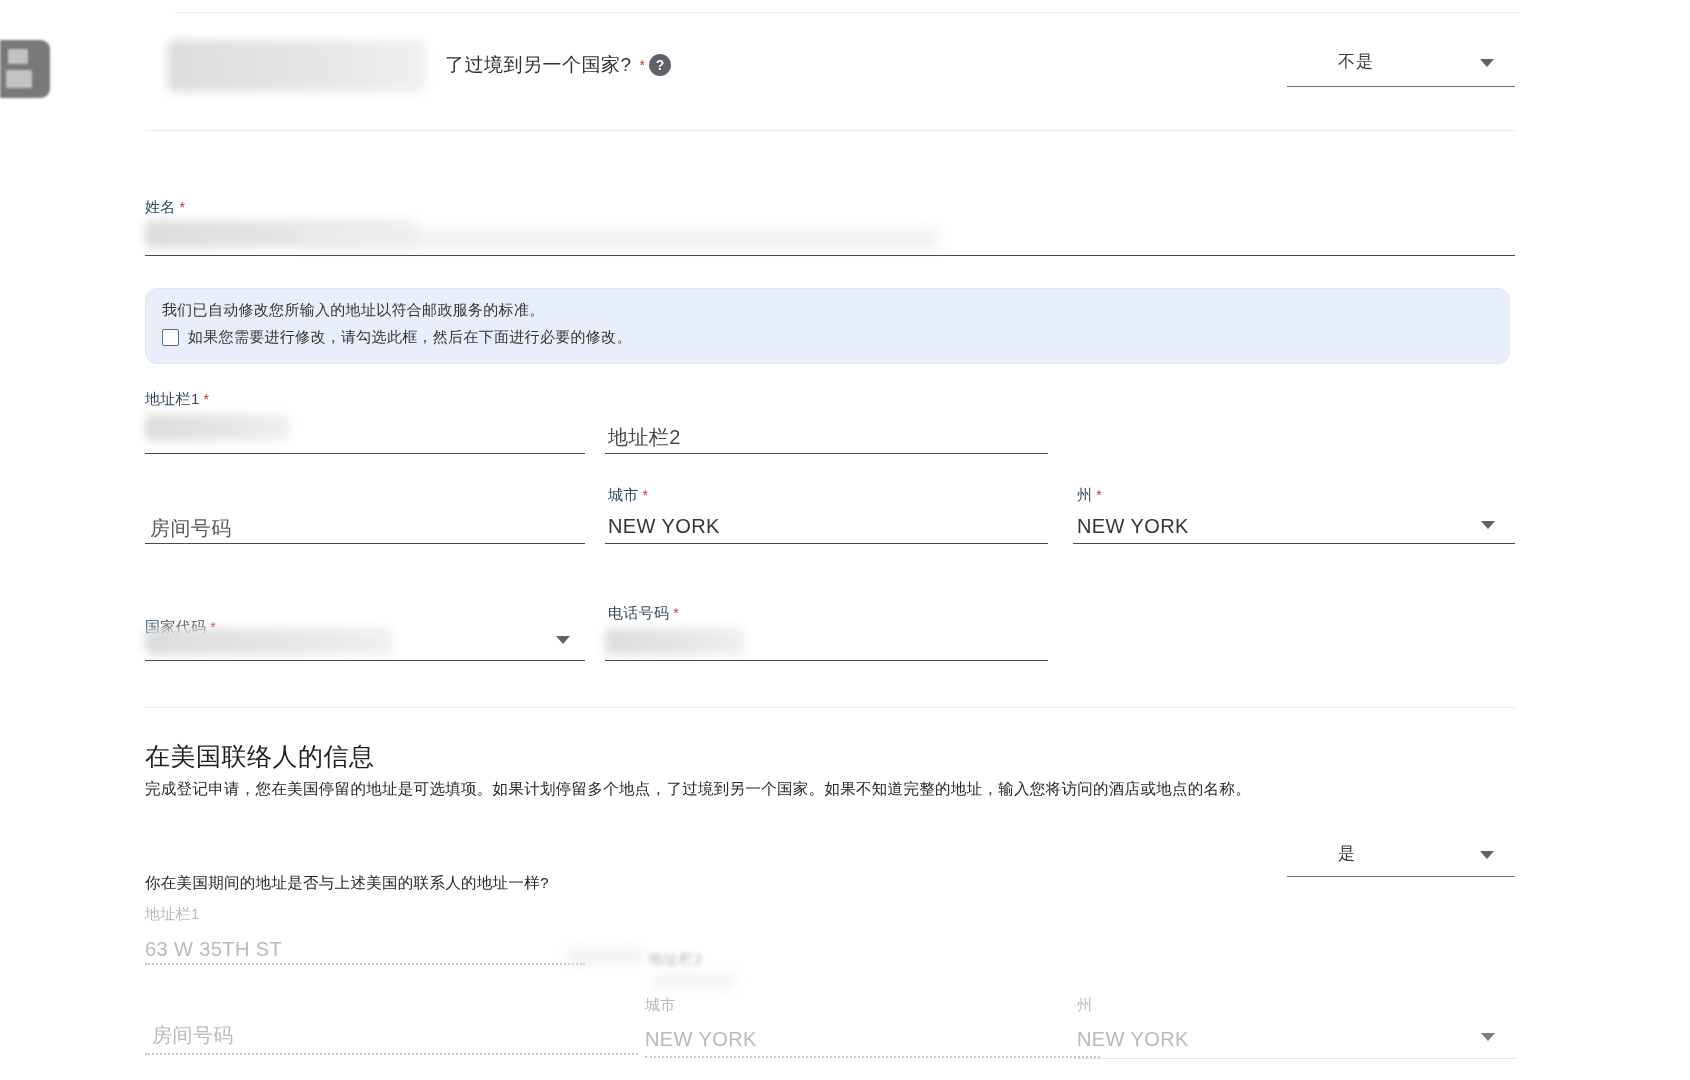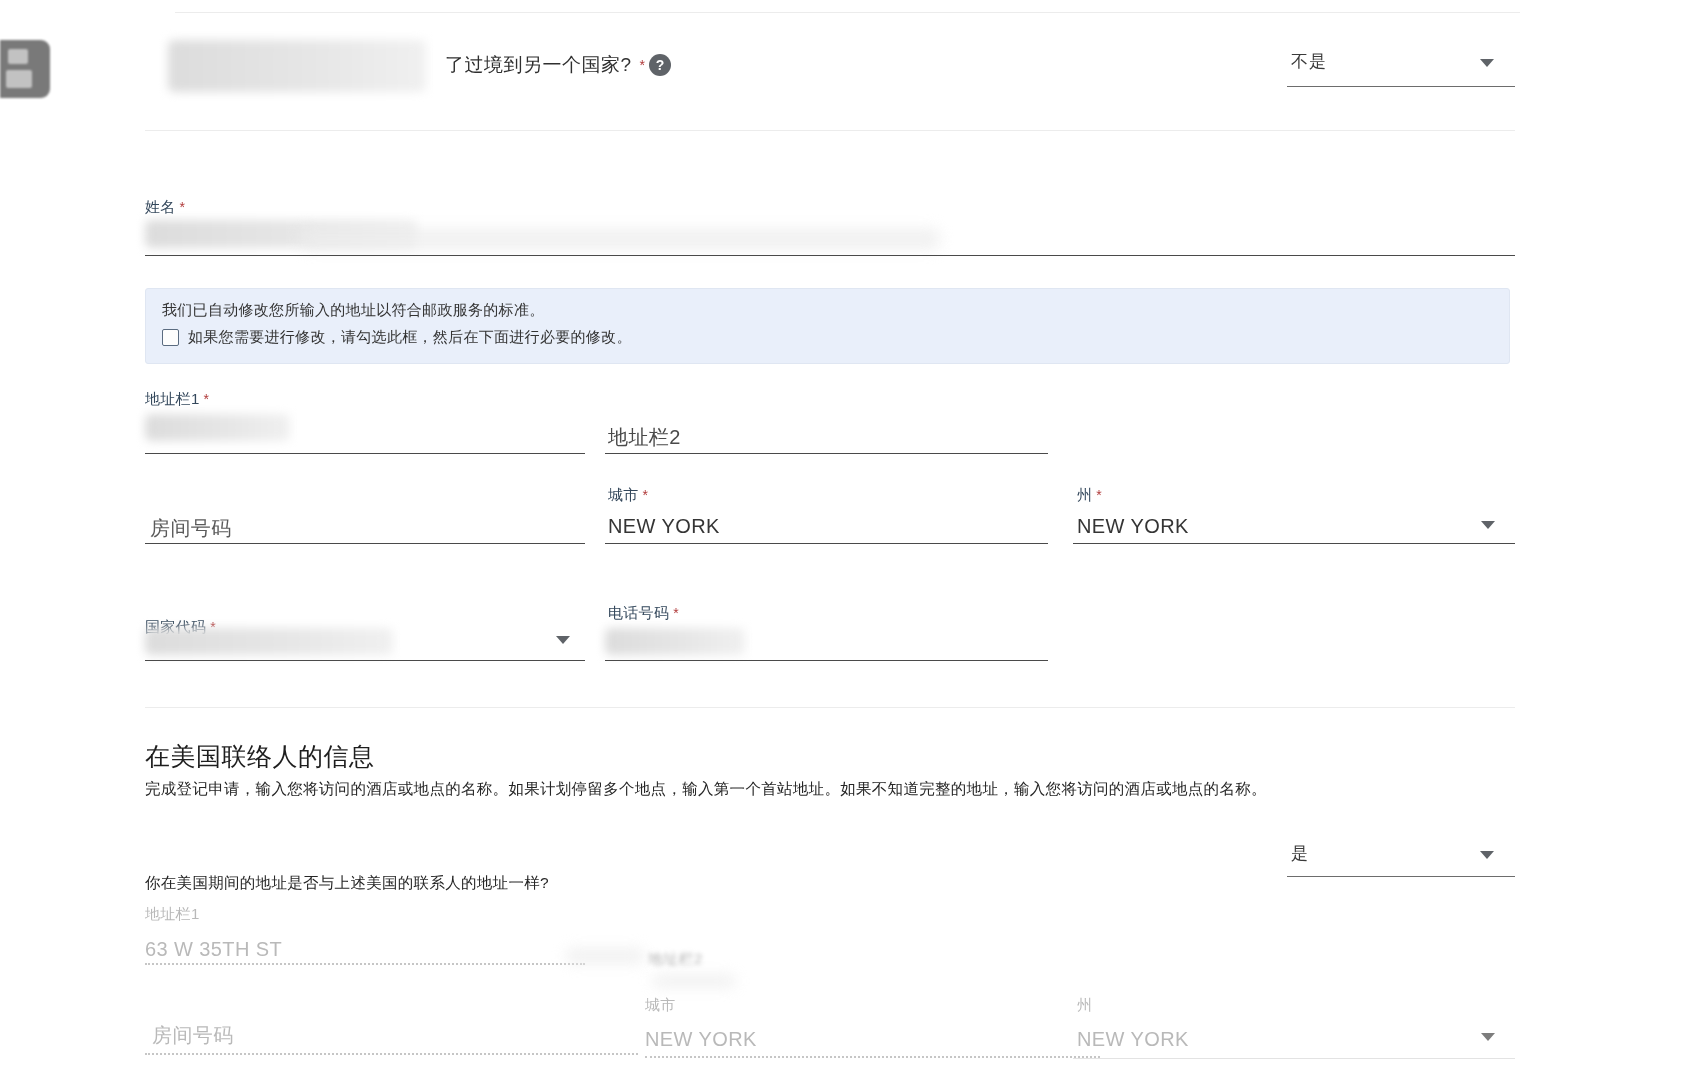--- a/index.html
+++ b/index.html
@@ -5,31 +5,31 @@
   html,body{margin:0;padding:0;background:#fff;}
   .page{position:relative;width:1690px;height:1080px;background:#ffffff;overflow:hidden;
         font-family:"Liberation Sans","DejaVu Sans",sans-serif;color:#2a2a2a;}
   .abs{position:absolute;}
   .hairline{border-bottom:1px solid #ececec;height:0;}
   .h2{font-size:25px;font-weight:500;color:#1e1e1e;letter-spacing:.5px;}
   .label{font-size:15px;color:#33475b;letter-spacing:.3px;}
   .req{color:#b03a3a;margin-left:4px;font-size:14px;}
   .qtext{font-size:19px;color:#2f2f2f;letter-spacing:.5px;}
   .value{font-size:20px;color:#353535;letter-spacing:.4px;}
-  .ddvalue{font-size:17px;color:#3a3a3a;letter-spacing:1px;}
+  .ddvalue{font-size:17px;color:#3a3a3a;letter-spacing:1px;margin-left:47px;}
   .para{font-size:15.5px;color:#262626;letter-spacing:.3px;}
   .uline{height:0;border-bottom:1.5px solid #4a4a4a;}
   .dotl{height:0;border-bottom:2px dotted #c6c6c6;}
   .faintl{height:0;border-bottom:1px solid #e3e3e3;}
   .arr{width:0;height:0;border-left:7px solid transparent;border-right:7px solid transparent;
        border-top:8px solid #5f6368;}
   .arr.dis{border-top-color:#7d7d7d;}
   .help{width:22px;height:22px;border-radius:50%;background:#5f6368;color:#fff;font-size:14px;
         font-weight:bold;display:flex;align-items:center;justify-content:center;}
-  .notice{background:#e9effa;border:1px solid #dfe6f2;border-radius:3px;}
+  .notice{background:#e9effa;border:1px solid #dfe6f2;border-radius:12px;}
   .notice .msg{font-size:15px;color:#333;letter-spacing:.3px;}
   .cbx{width:15px;height:15px;border:1.6px solid #5a6b80;border-radius:2px;background:#fdfdfd;}
   .blob{background:linear-gradient(90deg,#dcdcdc,#e7e7e7 60%,#f0f0f0);filter:blur(5px);border-radius:6px;}
   .smear{background:#ededed;filter:blur(7px);opacity:.75;border-radius:8px;}
   .gray{color:#b9b9b9;}
   .blurtext{filter:blur(2px);color:#b3b3b3;}
   .edge{background:#4d4d4d;border-radius:0 9px 9px 0;opacity:.75;filter:blur(1.3px);}
   .edge .g{position:absolute;background:rgba(255,255,255,.55);border-radius:2px;}
 </style>
 </head>
@@ -107,21 +107,21 @@
 
   <div class="abs" style="left:608px;top:604px;">
     <span class="label">电话号码</span><span class="req">*</span>
   </div>
   <div class="abs blob" style="left:605px;top:628px;width:140px;height:27px;"></div>
   <div class="abs uline" style="left:605px;top:660px;width:443px;"></div>
 
   <div class="abs hairline" style="left:145px;top:707px;width:1370px;"></div>
 
   <div class="abs h2" style="left:145px;top:740px;">在美国联络人的信息</div>
-  <div class="abs para" style="left:145px;top:779px;width:1370px;">完成登记申请，输入您将访问的酒店或地点的名称。如果计划停留多个地点，输入第一个首站地址。如果不知道完整的地址，输入您将访问的酒店或地点的名称。</div>
+  <div class="abs para" style="left:145px;top:779px;width:1370px;">完成登记申请，您在美国停留的地址是可选填项。如果计划停留多个地点，了过境到另一个国家。如果不知道完整的地址，输入您将访问的酒店或地点的名称。</div>
 
   <div class="abs para" style="left:145px;top:837px;margin-top:36px;">你在美国期间的地址是否与上述美国的联系人的地址一样?</div>
   <div class="abs" style="left:1287px;top:838px;width:228px;height:38px;border-bottom:1.5px solid #6d6d6d;">
     <span class="ddvalue abs" style="left:4px;top:4px;">是</span>
     <span class="arr abs" style="left:193px;top:13px;"></span>
   </div>
 
   <div class="abs label gray" style="left:145px;top:905px;">地址栏1</div>
   <div class="abs value gray" style="left:145px;top:938px;">63 W 35TH ST</div>
   <div class="abs dotl" style="left:145px;top:963px;width:440px;"></div>

